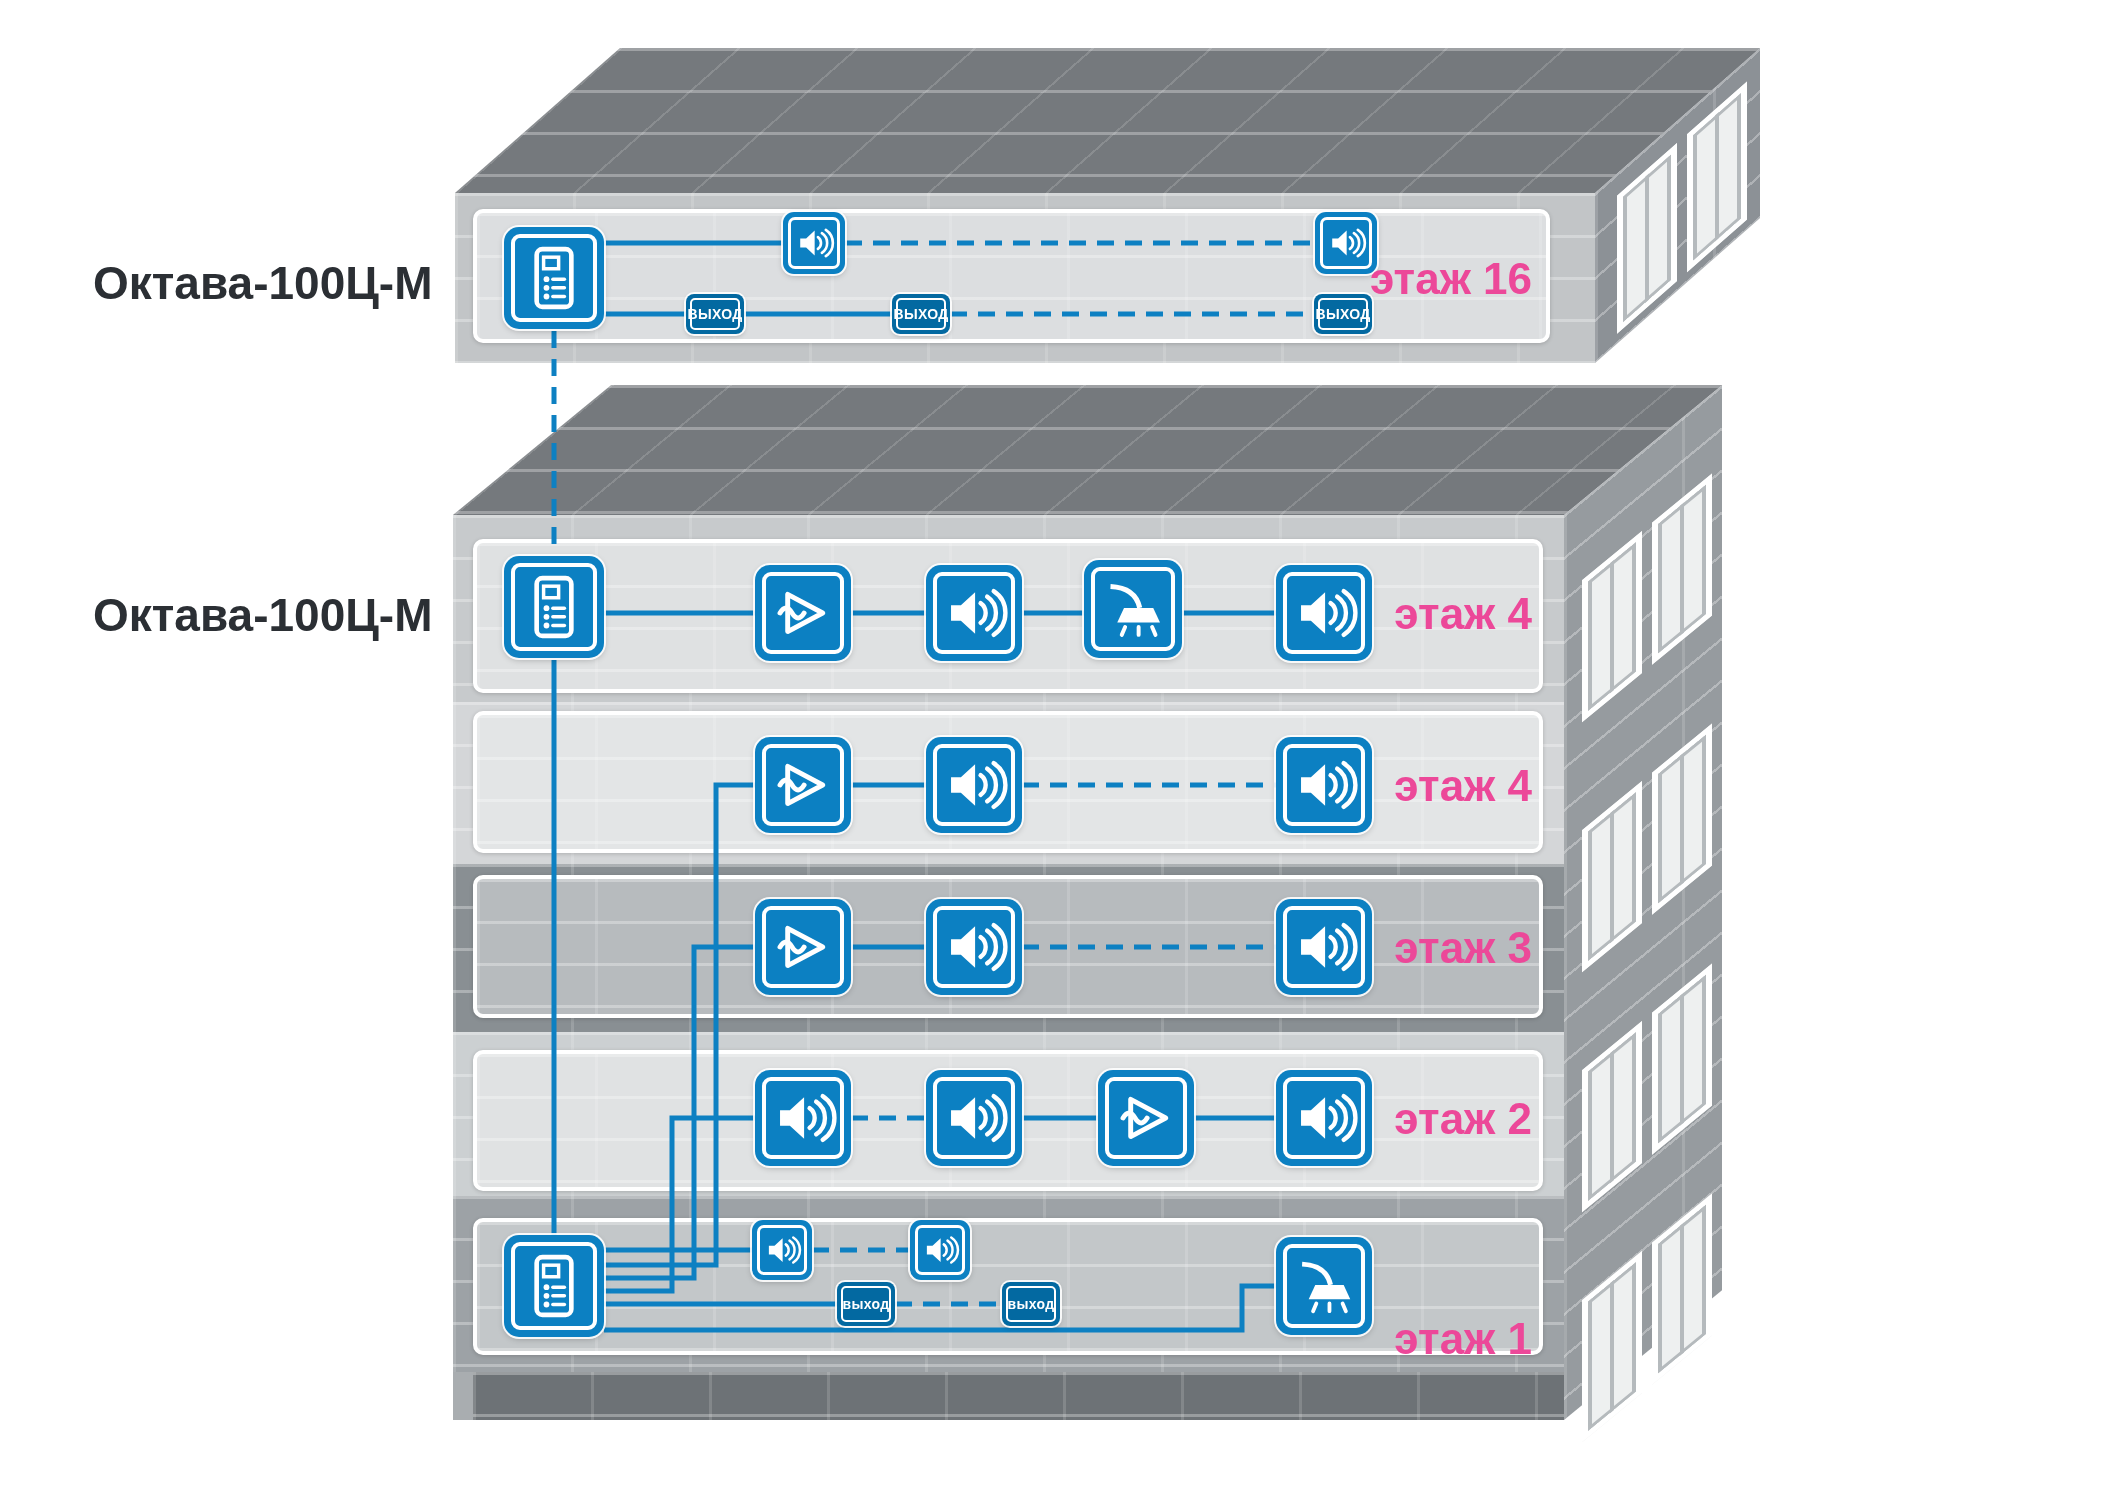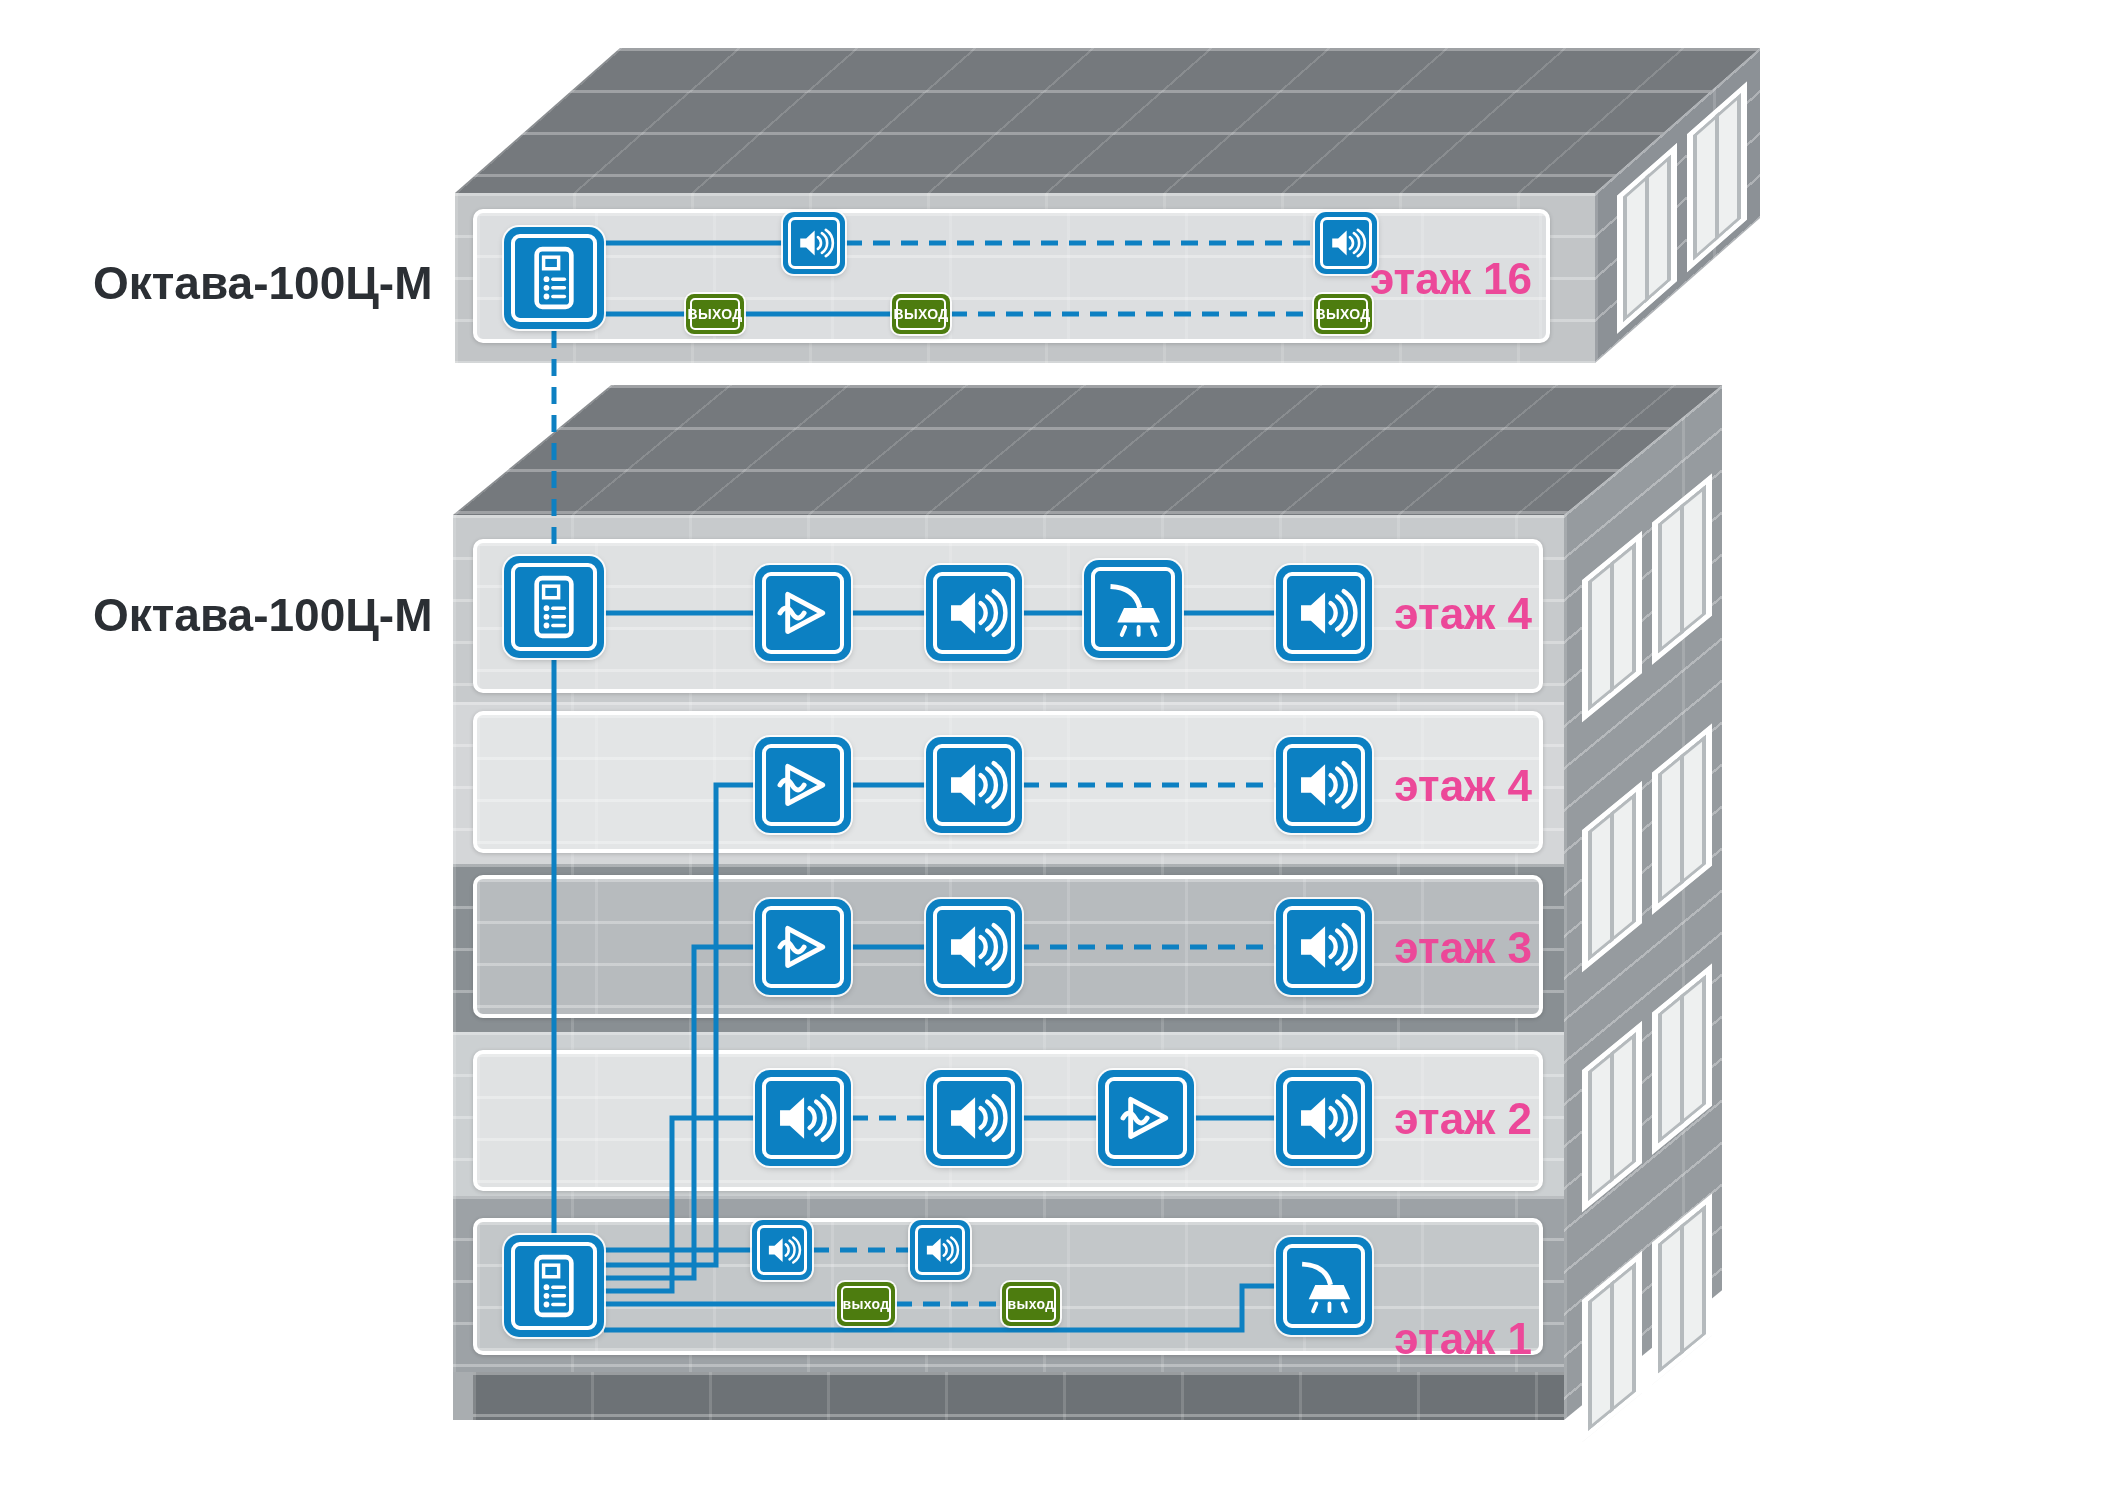--- a/index.html
+++ b/index.html
@@ -28,21 +28,21 @@
 
   
   .tile{position:absolute;background:#0c80c2;border-radius:15px;z-index:40;
         box-shadow:0 0 0 2px rgba(255,255,255,.9),0 2px 6px rgba(0,0,0,.25);}
   .tile::before{content:"";position:absolute;inset:7px;border:4px solid #fff;border-radius:9px;}
   .tile svg{position:absolute;left:13px;top:13px;right:13px;bottom:13px;width:calc(100% - 26px);height:calc(100% - 26px);}
   .tile-sm{border-radius:11px;}
   .tile-sm::before{inset:5px;border-width:3px;border-radius:7px;}
   .tile-sm svg{left:10px;top:10px;width:calc(100% - 20px);height:calc(100% - 20px);}
 
-  .exit{position:absolute;background:#4d7c0f;border-radius:8px;z-index:40;
+  .exit{position:absolute;background:#0369a1;border-radius:8px;z-index:40;
         box-shadow:0 0 0 2px rgba(255,255,255,.9),0 2px 5px rgba(0,0,0,.25);
         display:flex;align-items:center;justify-content:center;
         color:#fff;font-weight:bold;font-size:14px;letter-spacing:.3px;}
   .exit::before{content:"";position:absolute;inset:4px;border:2.5px solid #fff;border-radius:5px;}
 
   
   .devlabel{position:absolute;left:93px;width:350px;text-align:left;z-index:50;
             font-weight:bold;font-size:46px;color:#2b2f34;}
   .floorlabel{position:absolute;left:1302px;width:230px;text-align:right;z-index:50;
             font-weight:bold;font-size:44px;color:#ec4899;}

